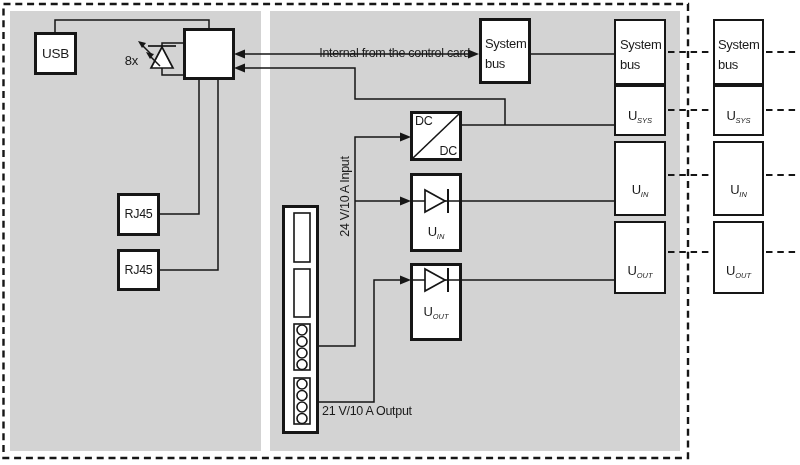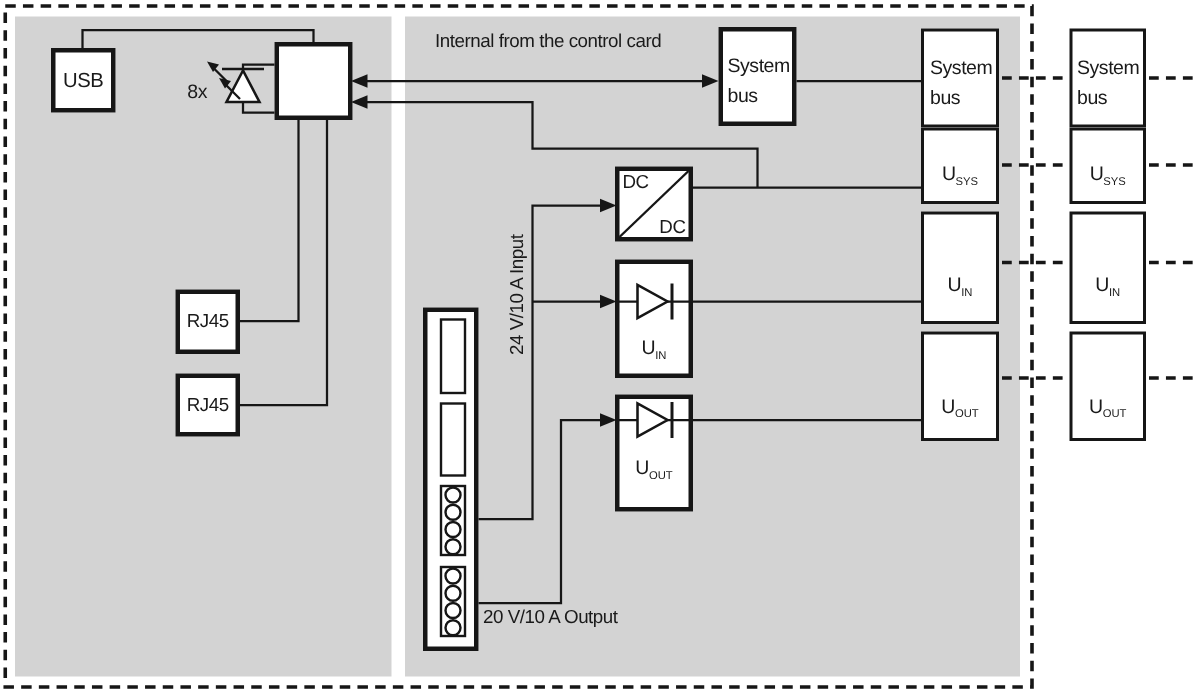--- a/index.html
+++ b/index.html
@@ -11,21 +11,21 @@
   .panel { position:absolute; background:#d3d3d3; z-index:1; }
   .box {
     position:absolute; background:#ffffff; border:3px solid #161616;
     box-sizing:border-box; z-index:10;
   }
   .box.thin { border-width:2.5px; }
   svg.layer { position:absolute; left:0; top:0; z-index:20; }
   .lbl { position:absolute; z-index:30; font-size:13px; line-height:15px; white-space:nowrap; }
   .lbl.center { display:flex; align-items:center; justify-content:center; text-align:center; }
   .lbl.wrap { white-space:normal; }
-  .sub { font-size:7.5px; position:relative; bottom:-3px; letter-spacing:0; }
+  .sub { font-size:7.5px; position:relative; bottom:-3px; letter-spacing:0;font-style:italic; }
   .rot { transform:rotate(-90deg); transform-origin:center center; text-align:center; }
 </style>
 </head>
 <body>
 
 <div class="canvas">
 
   <div class="panel" style="left:10px;top:11px;width:251px;height:440px"></div>
   <div class="panel" style="left:270px;top:11px;width:410px;height:440px"></div>
 
@@ -133,32 +133,32 @@
       <circle cx="302" cy="407" r="5"></circle>
       <circle cx="302" cy="418.5" r="5"></circle>
     </g>
   </svg>
 
   <div class="lbl center" style="left:34px;top:32px;width:43px;height:43px;font-size:13.5px">USB</div>
   <div class="lbl" style="left:110px;top:53px;width:28px;text-align:right">8x</div>
   <div class="lbl center" style="left:117px;top:193px;width:43px;height:43px;font-size:12.5px">RJ45</div>
   <div class="lbl center" style="left:117px;top:249px;width:43px;height:42px;font-size:12.5px">RJ45</div>
 
-  <div class="lbl" style="left:290px;top:20px;width:180px;text-align:left;font-size:12.5px">Internal from the control card</div>
+  <div class="lbl" style="left:290px;top:46px;width:180px;text-align:right;font-size:12.5px">Internal from the control card</div>
 
   <div class="lbl wrap" style="left:485px;top:34px;width:42px;line-height:20px">System bus</div>
 
   <div class="lbl" style="left:415px;top:114px;font-size:12.5px">DC</div>
   <div class="lbl" style="left:436px;top:144px;width:21px;text-align:right;font-size:12.5px">DC</div>
 
   <div class="lbl" style="left:410px;top:224px;width:52px;text-align:center"><span>U</span><span class="sub">IN</span></div>
   <div class="lbl" style="left:410px;top:304px;width:52px;text-align:center"><span>U</span><span class="sub">OUT</span></div>
 
   <div class="lbl rot" style="left:299px;top:189px;width:92px;font-size:12.5px">24 V/10 A Input</div>
-  <div class="lbl" style="left:322px;top:404px;font-size:12.5px">20 V/10 A Output</div>
+  <div class="lbl" style="left:322px;top:404px;font-size:12.5px">21 V/10 A Output</div>
 
   <div class="lbl wrap" style="left:620px;top:35px;width:42px;line-height:20px">System bus</div>
   <div class="lbl" style="left:614px;top:108px;width:52px;text-align:center"><span>U</span><span class="sub">SYS</span></div>
   <div class="lbl" style="left:614px;top:182px;width:52px;text-align:center"><span>U</span><span class="sub">IN</span></div>
   <div class="lbl" style="left:614px;top:263px;width:52px;text-align:center"><span>U</span><span class="sub">OUT</span></div>
 
   <div class="lbl wrap" style="left:718px;top:35px;width:42px;line-height:20px">System bus</div>
   <div class="lbl" style="left:713px;top:108px;width:51px;text-align:center"><span>U</span><span class="sub">SYS</span></div>
   <div class="lbl" style="left:713px;top:182px;width:51px;text-align:center"><span>U</span><span class="sub">IN</span></div>
   <div class="lbl" style="left:713px;top:263px;width:51px;text-align:center"><span>U</span><span class="sub">OUT</span></div>

